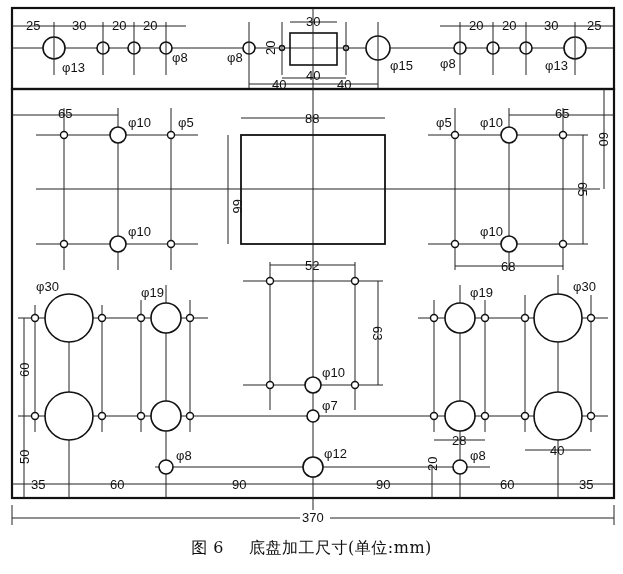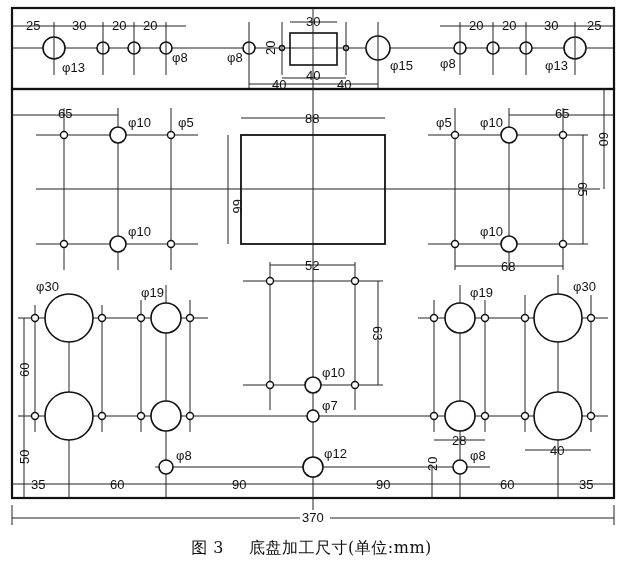--- a/index.html
+++ b/index.html
@@ -213,16 +213,16 @@
   <text class="dim" x="110" y="489">60</text>
   <text class="dim" x="232" y="489">90</text>
   <text class="dim" x="376" y="489">90</text>
   <text class="dim" x="500" y="489">60</text>
   <text class="dim" x="579" y="489">35</text>
   <rect x="300" y="510" width="30" height="14" fill="#fff"></rect>
   <text class="dim" x="302" y="522">370</text>
 </svg>
 
 <div class="caption">
-  <span>图 3</span>
+  <span>图 6</span>
   <span style="display:inline-block;width:14px"></span>
   <span>底盘加工尺寸(单位:mm)</span>
 </div>
 
 </body></html>

